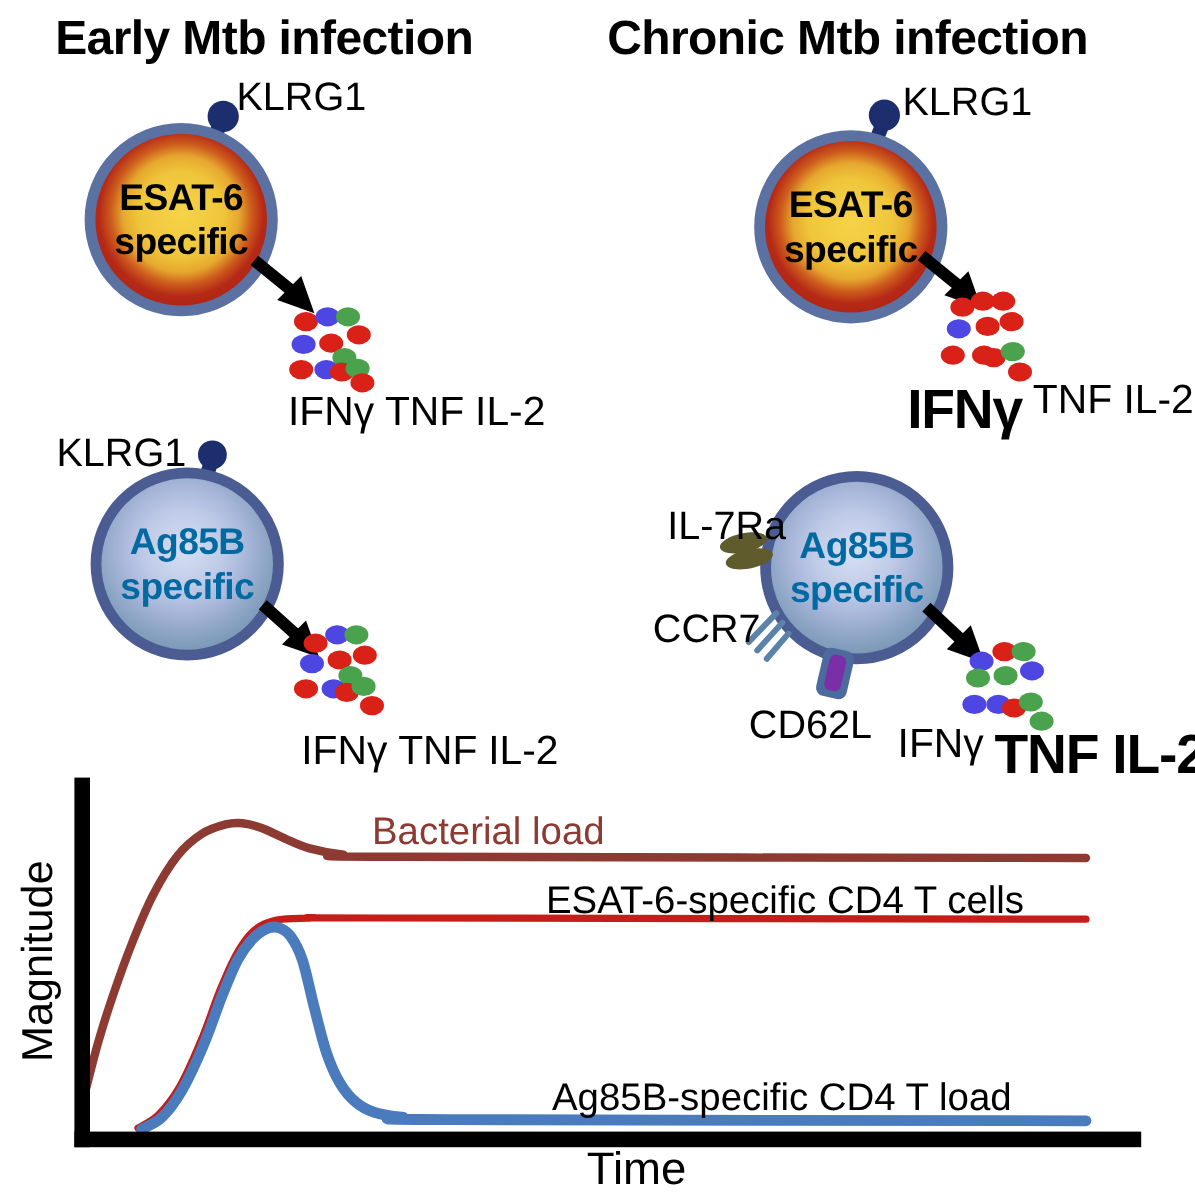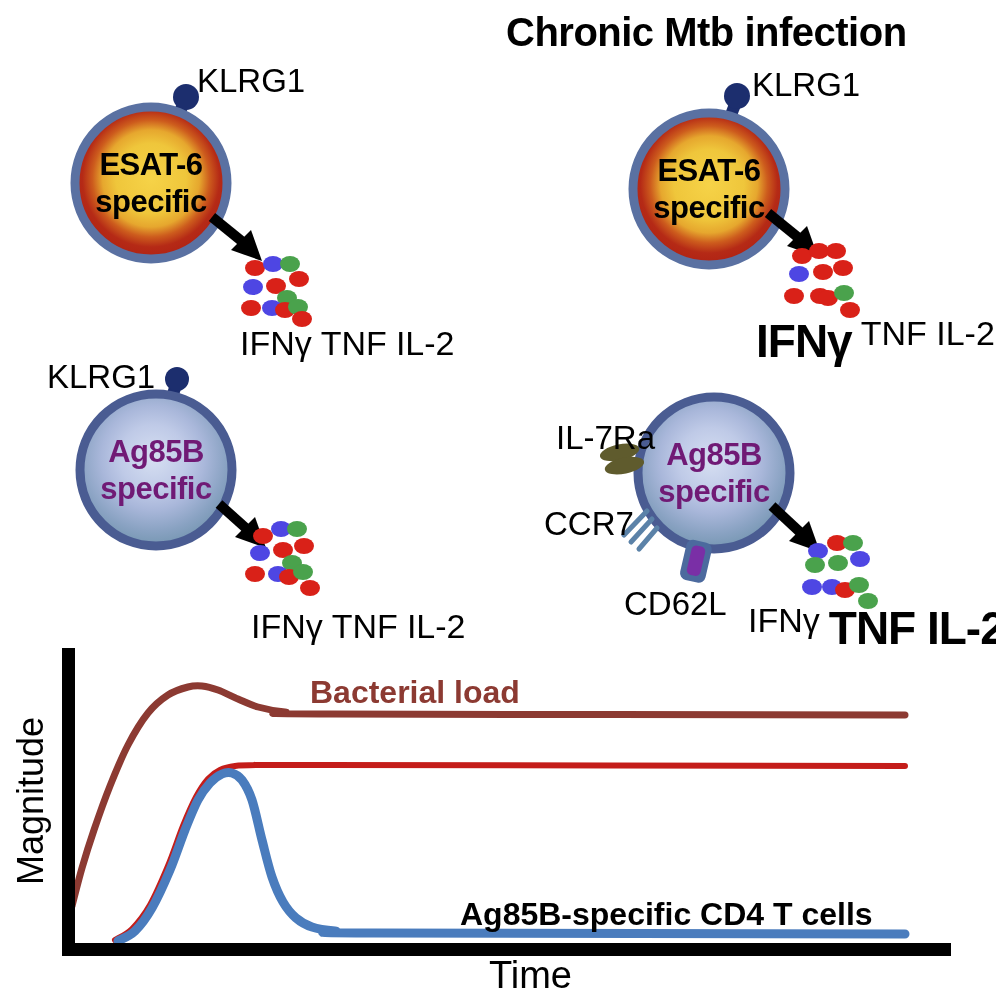--- a/index.html
+++ b/index.html
@@ -4,24 +4,24 @@
 <style>
   html,body{margin:0;padding:0;background:#ffffff;}
   .figure{position:relative;width:996px;height:996px;background:#fff;overflow:hidden;
           font-family:"Liberation Sans","DejaVu Sans",sans-serif;color:#000;}
   .figure svg.layer{position:absolute;left:0;top:0;}
   .abs{position:absolute;}
   .heading{font-size:40px;font-weight:bold;letter-spacing:-0.5px;white-space:nowrap;}
   .rec-label{font-size:33px;white-space:nowrap;}
   .cell-label{width:164px;text-align:center;font-weight:bold;font-size:31px;line-height:37px;
               letter-spacing:-0.5px;}
-  .cell-label.light{color:#701a75;}
+  .cell-label.light{color:#0369a1;}
   .cyt-label{display:flex;align-items:flex-start;gap:9px;font-size:34px;white-space:nowrap;}
   .cyt-big{font-size:46px;font-weight:bold;letter-spacing:-1px;}
-  .curve-label{font-size:32px;white-space:nowrap;font-weight:bold;}
+  .curve-label{font-size:32px;white-space:nowrap;}
   .ylabel{width:236px;height:40px;text-align:center;font-size:36px;transform:rotate(-90deg);}
   .xlabel{width:140px;text-align:right;font-size:38px;}
   .dot{position:absolute;width:20px;height:16px;border-radius:50%;transform:translate(-50%,-50%);}
 </style>
 </head>
 <body>
 
 <div class="figure">
 
   <svg class="layer" width="996" height="996" viewBox="0 0 996 996">
@@ -137,20 +137,21 @@
       <span class="dot" style="left: 815px; top: 565px; background: rgb(74, 162, 76);"></span>
       <span class="dot" style="left: 838px; top: 563px; background: rgb(74, 162, 76);"></span>
       <span class="dot" style="left: 860px; top: 559px; background: rgb(78, 70, 227);"></span>
       <span class="dot" style="left: 812px; top: 587px; background: rgb(78, 70, 227);"></span>
       <span class="dot" style="left: 832px; top: 587px; background: rgb(78, 70, 227);"></span>
       <span class="dot" style="left: 845px; top: 590px; background: rgb(217, 33, 24);"></span>
       <span class="dot" style="left: 859px; top: 585px; background: rgb(74, 162, 76);"></span>
       <span class="dot" style="left: 868px; top: 601px; background: rgb(74, 162, 76);"></span>
     </div>
 
+  <div class="abs heading" style="left:46px;top:10px;">Early Mtb infection</div>
   <div class="abs heading" style="left:506px;top:10px;">Chronic Mtb infection</div>
 
   <div class="abs rec-label" style="left:197px;top:62px;">KLRG1</div>
   <div class="abs cell-label" style="left:69px;top:146px;">
     <div>ESAT-6</div>
     <div>specific</div>
   </div>
   <div class="abs cyt-label" style="left:240px;top:324px;">
     <span>IFNγ</span>
       <span>TNF</span>
@@ -184,17 +185,18 @@
   <div class="abs cell-label light" style="left:632px;top:436px;">
     <div>Ag85B</div>
     <div>specific</div>
   </div>
   <div class="abs cyt-label" style="left:748px;top:601px;">
     <span>IFNγ</span>
       <span class="cyt-big">TNF IL-2</span>
   </div>
 
   <div class="abs curve-label" style="left: 310px; top: 674px; color: rgb(140, 58, 50);">Bacterial load</div>
-  <div class="abs curve-label" style="left: 460px; top: 896px; color: rgb(0, 0, 0);">Ag85B-specific CD4 T cells</div>
+  <div class="abs curve-label" style="left: 455px; top: 732px; color: rgb(0, 0, 0);">ESAT-6-specific CD4 T cells</div>
+  <div class="abs curve-label" style="left: 460px; top: 896px; color: rgb(0, 0, 0);">Ag85B-specific CD4 T load</div>
   <div class="abs ylabel" style="left:-88px;top:781px;">Magnitude</div>
   <div class="abs xlabel" style="left:432px;top:954px;">Time</div>
 
 </div>
 
 </body></html>

